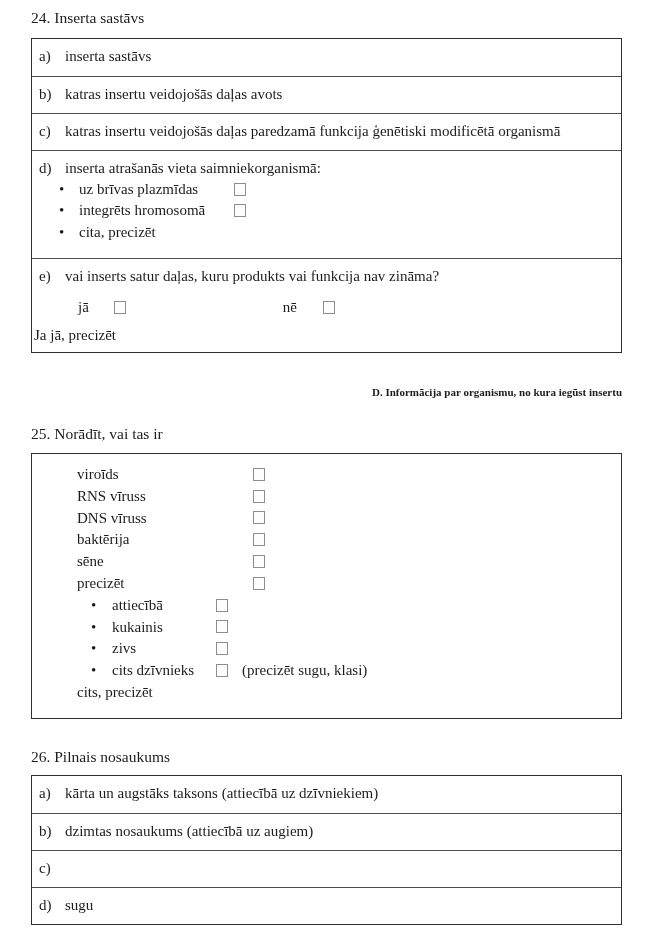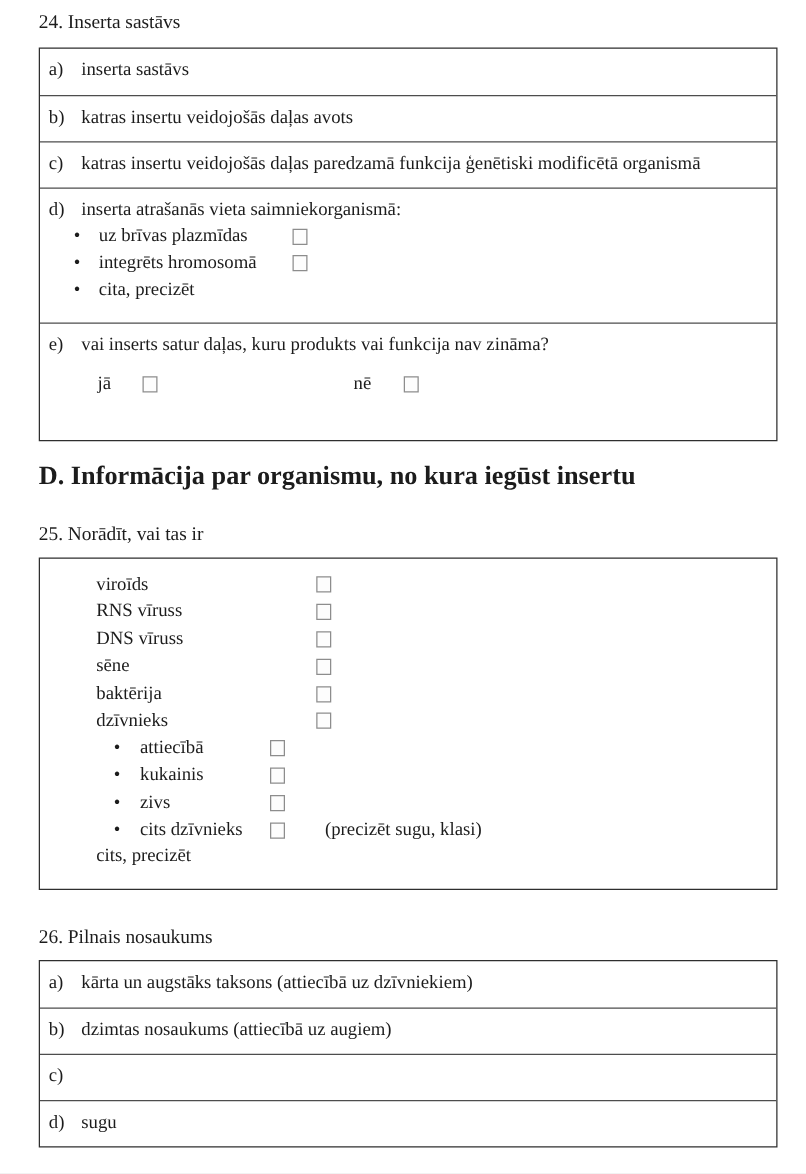--- a/index.html
+++ b/index.html
@@ -12,22 +12,22 @@
     box-sizing:border-box;
     padding:8px 23px 0 31px;
     font-family:"Liberation Serif","DejaVu Serif",serif;
     font-size:15px;
     line-height:1.25;
     color:#1c1c1c;
     overflow:hidden;
   }
   .num-title { font-size:15.5px; margin:0; }
   .sec-heading {
-    text-align:left; font-weight:bold; font-size:21px;
-    margin:14px 0 0 0;
+    text-align:right; font-weight:bold; font-size:11px;
+    margin:33px 0 0 0;
   }
   .mt-25 { margin-top:24px; }
   .mt-26 { margin-top:28px; }
 
   .tbl { border:1.5px solid #2e2e2e; margin-top:11px; }
   .trow { border-top:1px solid #4d4d4d; box-sizing:border-box; }
   .trow:first-child { border-top:none; }
   .trow-line { display:flex; padding:8px 6px 0 7px; min-height:37px; }
   .rlabel { width:26px; flex:none; }
   .rtext  { flex:1; }
@@ -55,21 +55,21 @@
     box-sizing:content-box;
   }
 
   .t2 { border:1.5px solid #2e2e2e; margin-top:9px; height:266px; box-sizing:border-box; padding-top:10px; }
   .t2-line { display:flex; align-items:center; height:21.8px; }
   .t2-main { padding-left:45px; }
   .t2-main .t2-text { width:176px; flex:none; }
   .t2-sub { padding-left:59px; }
   .t2-sub .bullet { width:21px; flex:none; }
   .t2-sub .t2-text { width:104px; flex:none; }
-  .t2-note { margin-left:32px;text-align:right; }
+  .t2-note { margin-left:14px;text-align:right; }
 </style>
 </head>
 <body>
 
 <div class="page">
 
   <p class="num-title">24. Inserta sastāvs</p>
 
   <div class="tbl">
     <div class="trow trow-line">
@@ -110,20 +110,21 @@
       <div class="qline">
         <span class="rlabel">e)</span>
         <span>vai inserts satur daļas, kuru produkts vai funkcija nav zināma?</span>
       </div>
       <div class="yn-line">
         <span class="yn-ja">jā</span>
         <span class="checkbox yn-cb1"></span>
         <span class="yn-ne">nē</span>
         <span class="checkbox yn-cb2"></span>
       </div>
+      <div class="e-note">Ja jā, precizēt</div>
     </div>
   </div>
 
   <div class="sec-heading">D. Informācija par organismu, no kura iegūst insertu</div>
 
   <p class="num-title mt-25">25. Norādīt, vai tas ir</p>
 
   <div class="t2">
     <div class="t2-line t2-main">
       <span class="t2-text">viroīds</span>
@@ -131,29 +132,29 @@
     </div>
     <div class="t2-line t2-main">
       <span class="t2-text">RNS vīruss</span>
       <span class="checkbox"></span>
     </div>
     <div class="t2-line t2-main">
       <span class="t2-text">DNS vīruss</span>
       <span class="checkbox"></span>
     </div>
     <div class="t2-line t2-main">
+      <span class="t2-text">baktērija</span>
+      <span class="checkbox"></span>
+    </div>
+    <div class="t2-line t2-main">
       <span class="t2-text">sēne</span>
       <span class="checkbox"></span>
     </div>
     <div class="t2-line t2-main">
-      <span class="t2-text">baktērija</span>
-      <span class="checkbox"></span>
-    </div>
-    <div class="t2-line t2-main">
-      <span class="t2-text">dzīvnieks</span>
+      <span class="t2-text">precizēt</span>
       <span class="checkbox"></span>
     </div>
     <div class="t2-line t2-sub">
       <span class="bullet">•</span>
       <span class="t2-text">attiecībā</span>
       <span class="checkbox"></span>
     </div>
     <div class="t2-line t2-sub">
       <span class="bullet">•</span>
       <span class="t2-text">kukainis</span>

